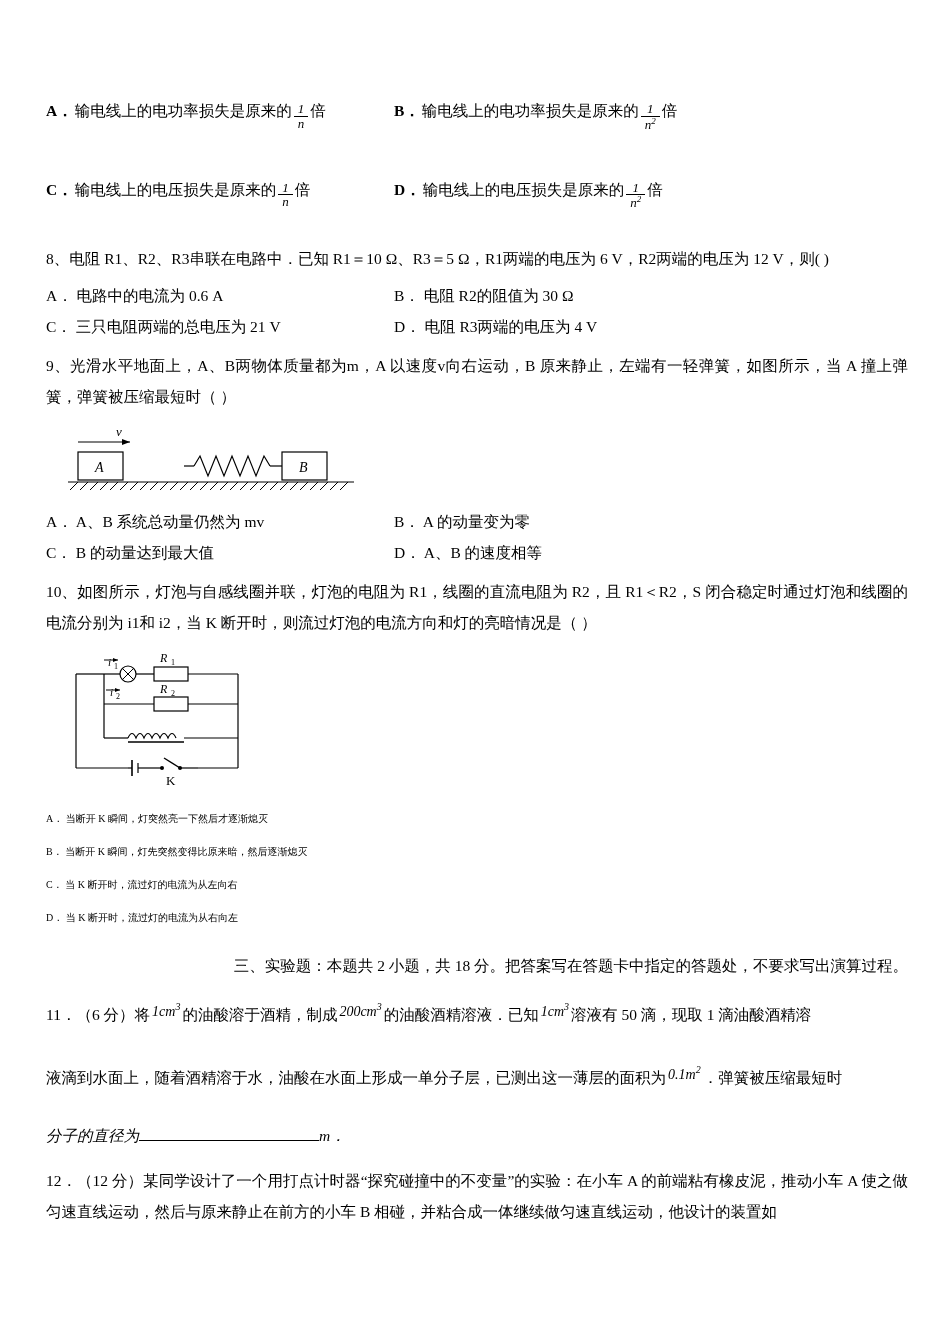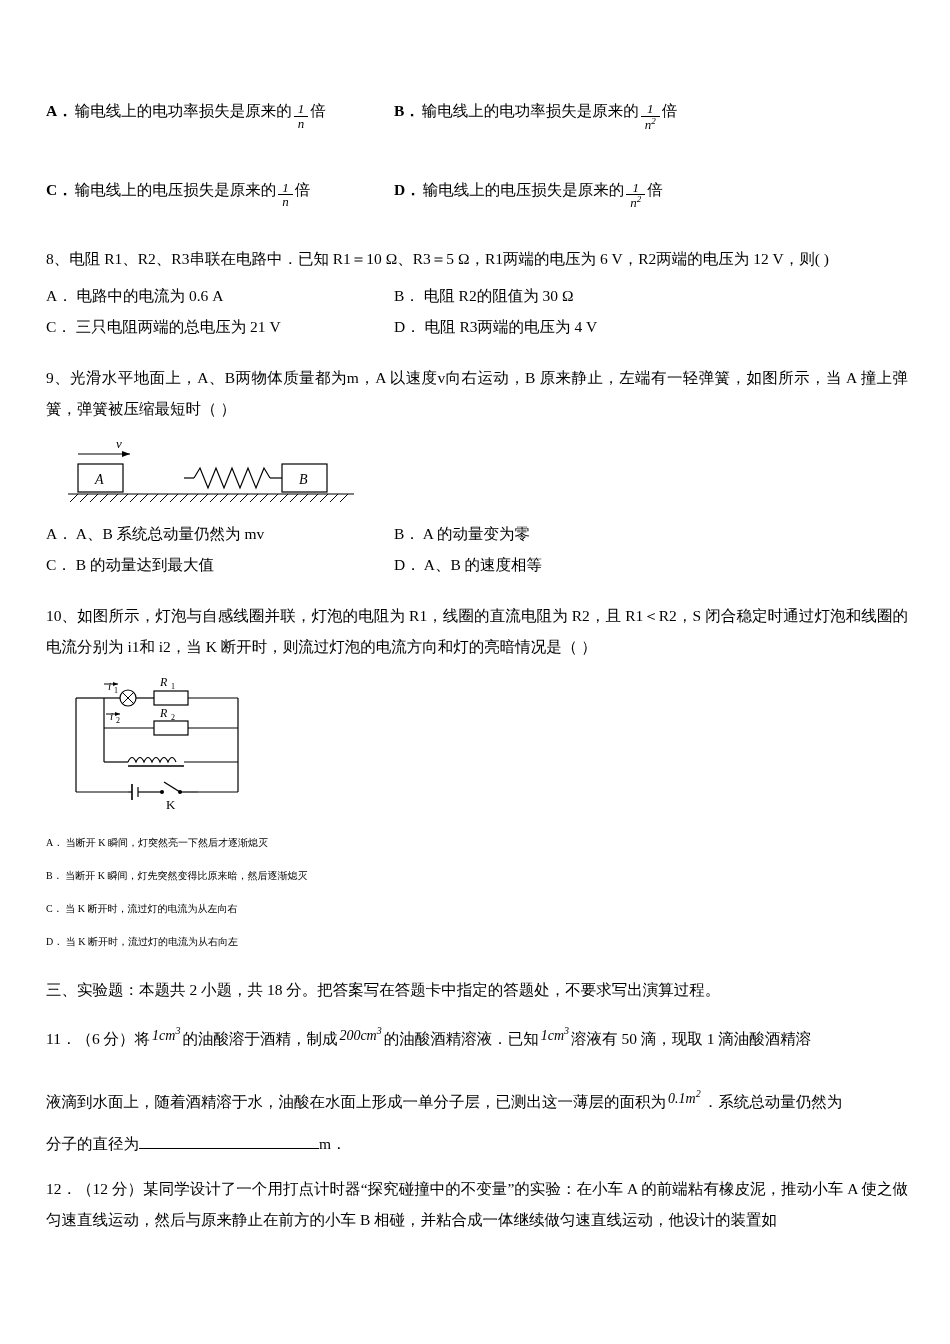--- a/index.html
+++ b/index.html
@@ -64,21 +64,21 @@
     border-top: 1px solid #000;
     padding: 0 4px;
   }
   .frac sup {
     font-size: 9px;
     vertical-align: super;
   }
   .q {
     font-size: 15.5px;
     line-height: 31px;
-    margin-top: 20px;
+    margin-top: 8px;
     text-align: justify;
   }
   .choices4 {
     margin-top: 6px;
   }
   .choices4 .line {
     display: flex;
     font-size: 15.5px;
     line-height: 31px;
   }
@@ -113,20 +113,21 @@
   .blank-line {
     display: inline-block;
     border-bottom: 1px solid #000;
     width: 180px;
     height: 15px;
   }
   .section-head {
     font-size: 15.5px;
     line-height: 31px;
     margin-top: 16px;
+    text-align: right;
   }
 </style>
 </head>
 <body>
 
 <div class="page">
   <div class="content">
 
     <div class="opt-row">
       <div class="opt opt-a">
@@ -314,22 +315,22 @@
       <div class="choice-single">C． 当 K 断开时，流过灯的电流为从左向右</div>
       <div class="choice-single">D． 当 K 断开时，流过灯的电流为从右向左</div>
     </div>
 
     <div class="section-head">三、实验题：本题共 2 小题，共 18 分。把答案写在答题卡中指定的答题处，不要求写出演算过程。</div>
 
     <div class="q" style="margin-top:6px; line-height:48px;">
       <span>11．（6 分）将</span><span class="inline-math"><span>1cm</span><span class="e">3</span></span><span>的油酸溶于酒精，制成</span><span class="inline-math"><span>200cm</span><span class="e">3</span></span><span>的油酸酒精溶液．已知</span><span class="inline-math"><span>1cm</span><span class="e">3</span></span><span>溶液有 50 滴，现取 1 滴油酸酒精溶</span>
     </div>
     <div class="q" style="margin-top:10px; line-height:48px;">
-      <span>液滴到水面上，随着酒精溶于水，油酸在水面上形成一单分子层，已测出这一薄层的面积为</span><span class="inline-math"><span>0.1m</span><span class="e">2</span></span><span>．系统总动量仍然为</span>
-    </div>
-    <div class="q" style="margin-top:0px; line-height:34px;">
+      <span>液滴到水面上，随着酒精溶于水，油酸在水面上形成一单分子层，已测出这一薄层的面积为</span><span class="inline-math"><span>0.1m</span><span class="e">2</span></span><span>．弹簧被压缩最短时</span>
+    </div>
+    <div class="q" style="margin-top:16px; line-height:34px;font-style:italic;">
       <span>分子的直径为</span><span class="blank-line"></span><span>m．</span>
     </div>
 
     <div class="q" style="margin-top:12px;">12．（12 分）某同学设计了一个用打点计时器“探究碰撞中的不变量”的实验：在小车 A 的前端粘有橡皮泥，推动小车 A 使之做匀速直线运动，然后与原来静止在前方的小车 B 相碰，并粘合成一体继续做匀速直线运动，他设计的装置如</div>
 
   </div>
 </div>
 
 </body></html>

